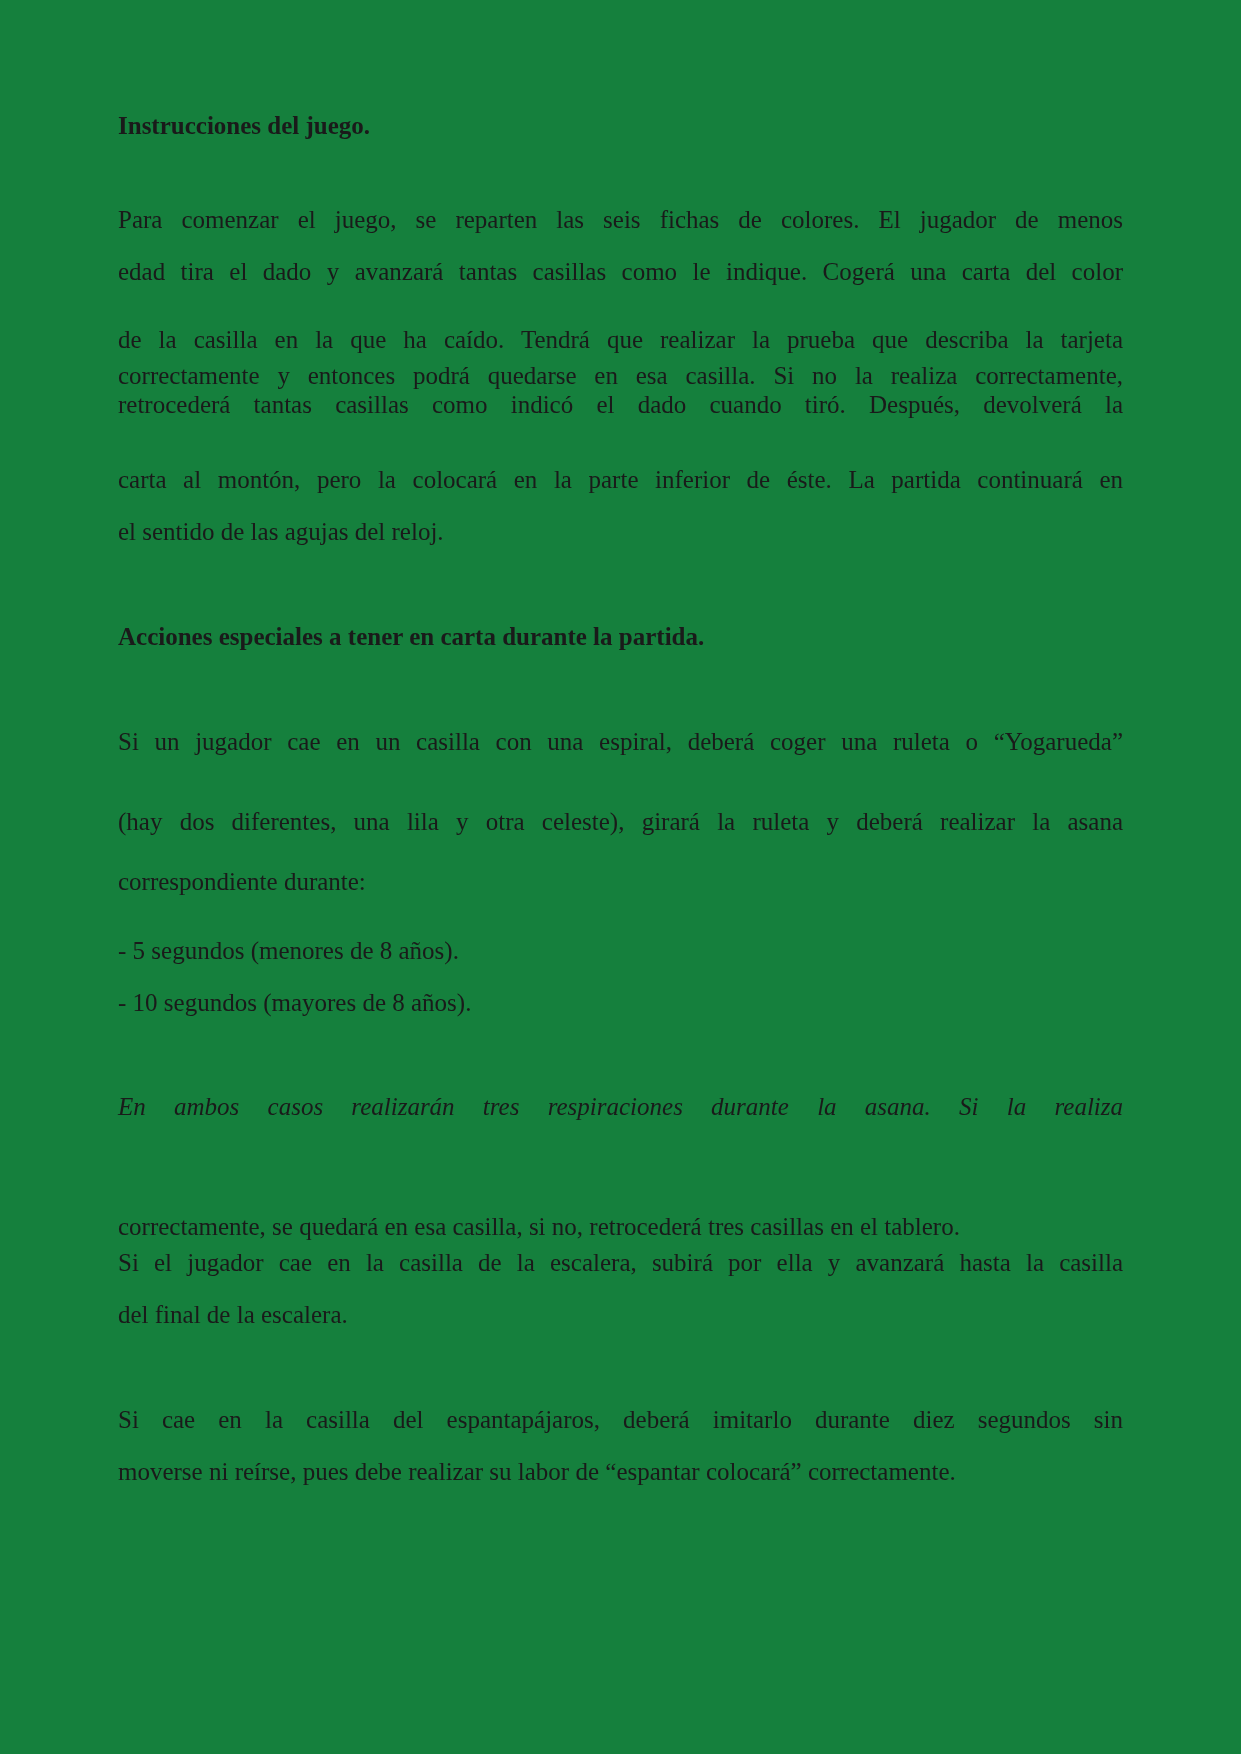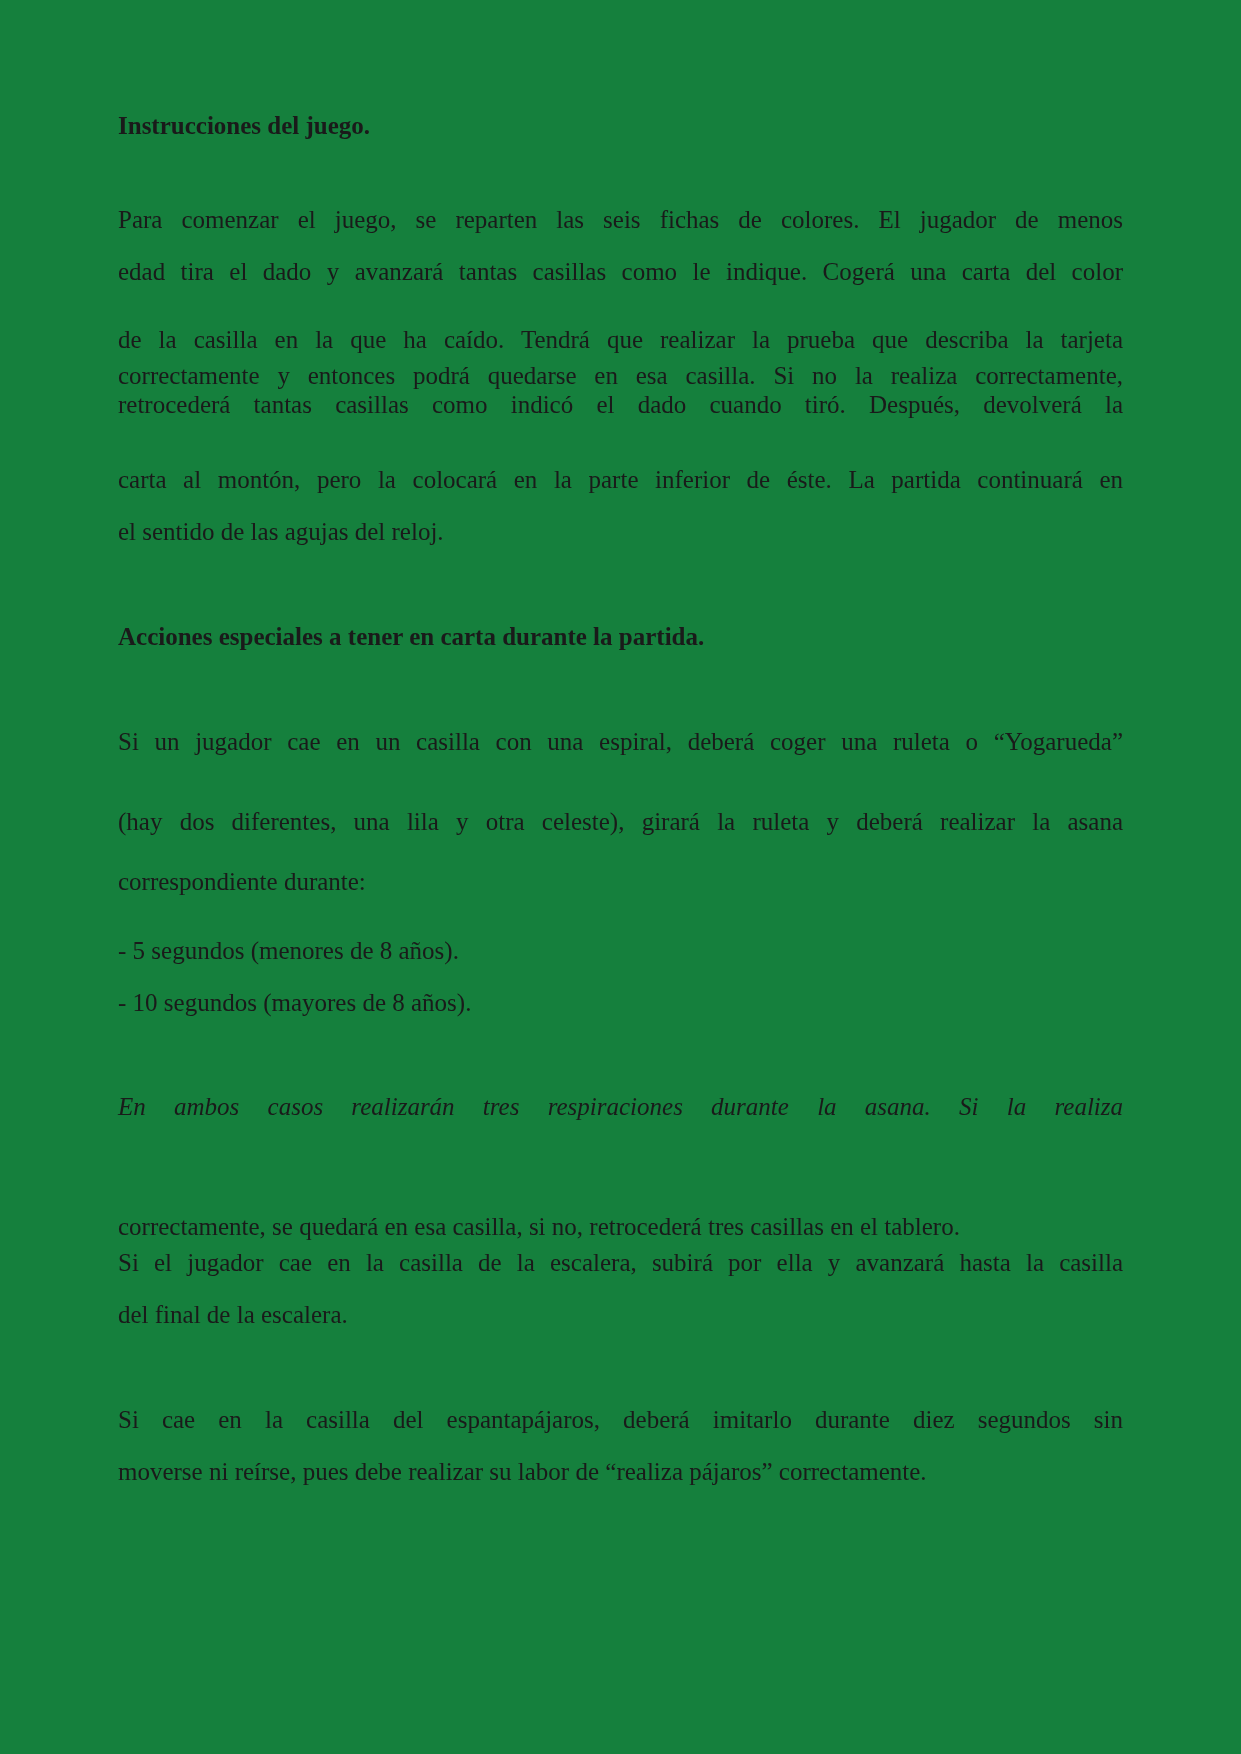--- a/index.html
+++ b/index.html
@@ -73,16 +73,16 @@
     <div class="line" style="top:1196px;margin-top:16px;">correctamente, se quedará en esa casilla, si no,  retrocederá tres casillas en el tablero.</div>
   </div>
 
   <div>
     <div class="line justify" style="top:1248px;">Si el jugador cae en la casilla de la escalera, subirá por ella y avanzará hasta la casilla</div>
     <div class="line" style="top:1300px;">del final de la escalera.</div>
   </div>
 
   <div>
     <div class="line justify" style="top:1405px;">Si cae en la casilla del espantapájaros, deberá imitarlo durante diez segundos sin</div>
-    <div class="line" style="top:1457px;">moverse ni reírse, pues debe realizar su labor de “realiza pájaros” correctamente.</div>
+    <div class="line" style="top:1457px;">moverse ni reírse, pues debe realizar su labor de “espantar colocará” correctamente.</div>
   </div>
 
 </div>
 
 </body></html>

